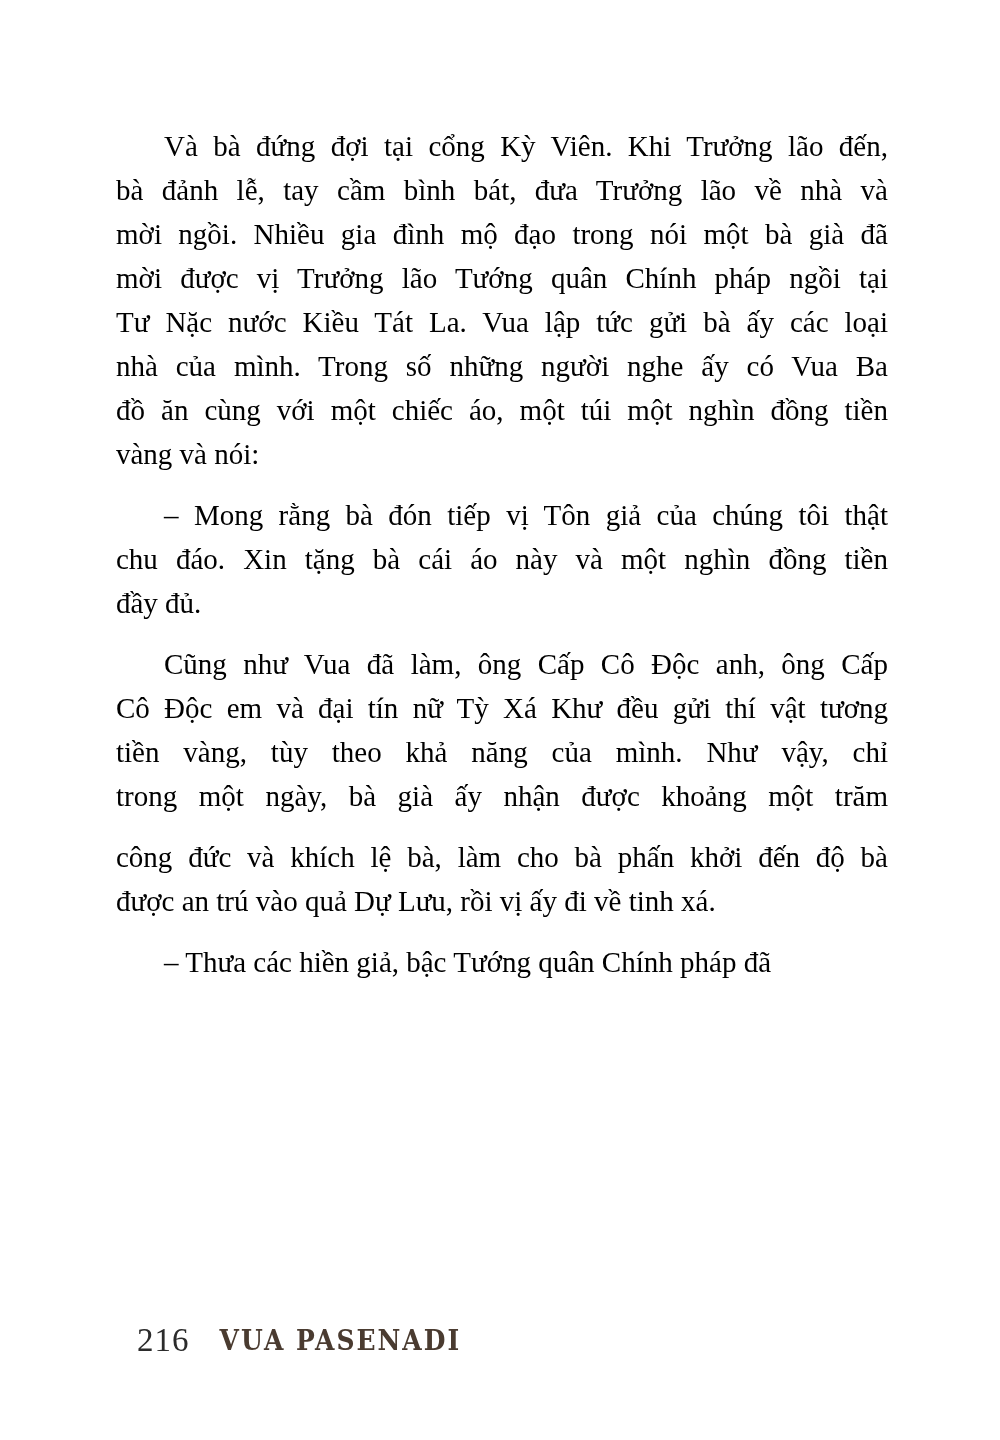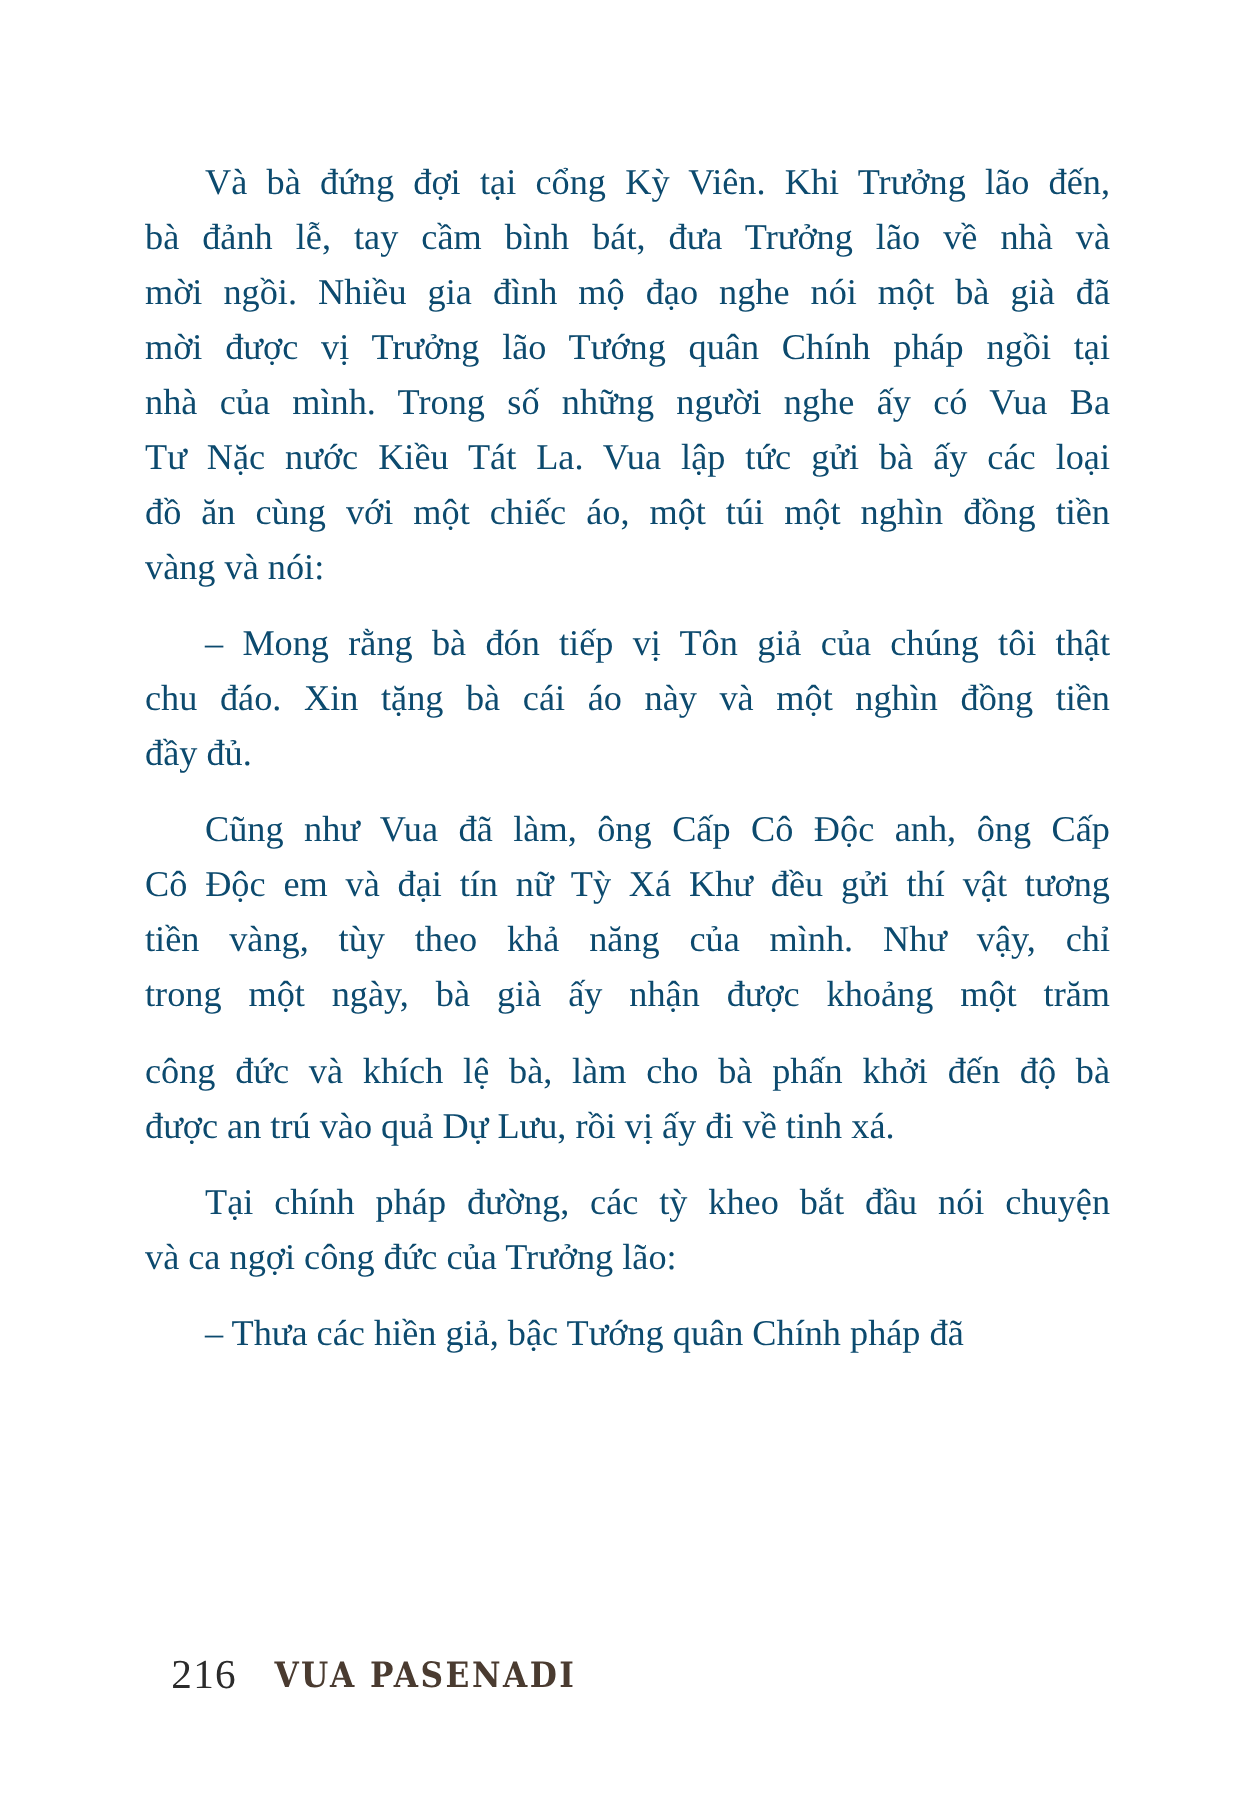--- a/index.html
+++ b/index.html
@@ -19,21 +19,21 @@
     left: 0; top: 0;
     width: 1000px;
     height: 1440px;
     background: #ffffff;
   }
   .text-block {
     position: absolute;
     left: 116px;
     top: 124px;
     width: 772px;
-    color: #0c4a6e;
+    color: #000000;
     font-size: 29px;
   }
   .para {
     margin: 0 0 17px 0;
   }
   .line {
     line-height: 44px;
     text-align: justify;
     text-align-last: justify;
     white-space: normal;
@@ -73,24 +73,24 @@
 </head>
 <body>
 
 <div class="page">
 
   <div class="text-block">
 
     <div class="para">
       <div class="line first">Và bà đứng đợi tại cổng Kỳ Viên. Khi Trưởng lão đến,</div>
       <div class="line">bà đảnh lễ, tay cầm bình bát, đưa Trưởng lão về nhà và</div>
-      <div class="line">mời ngồi. Nhiều gia đình mộ đạo nghe nói một bà già đã</div>
+      <div class="line">mời ngồi. Nhiều gia đình mộ đạo trong nói một bà già đã</div>
       <div class="line">mời được vị Trưởng lão Tướng quân Chính pháp ngồi tại</div>
+      <div class="line">Tư Nặc nước Kiều Tát La. Vua lập tức gửi bà ấy các loại</div>
       <div class="line">nhà của mình. Trong số những người nghe ấy có Vua Ba</div>
-      <div class="line">Tư Nặc nước Kiều Tát La. Vua lập tức gửi bà ấy các loại</div>
       <div class="line">đồ ăn cùng với một chiếc áo, một túi một nghìn đồng tiền</div>
       <div class="line last">vàng và nói:</div>
     </div>
 
     <div class="para">
       <div class="line first">– Mong rằng bà đón tiếp vị Tôn giả của chúng tôi thật</div>
       <div class="line">chu đáo. Xin tặng bà cái áo này và một nghìn đồng tiền</div>
       <div class="line last">đầy đủ.</div>
     </div>
 
@@ -99,24 +99,20 @@
       <div class="line">Cô Độc em và đại tín nữ Tỳ Xá Khư đều gửi thí vật tương</div>
       <div class="line">tiền vàng, tùy theo khả năng của mình. Như vậy, chỉ</div>
       <div class="line">trong một ngày, bà già ấy nhận được khoảng một trăm</div>
     </div>
 
     <div class="para">
       <div class="line">công đức và khích lệ bà, làm cho bà phấn khởi đến độ bà</div>
       <div class="line last">được an trú vào quả Dự Lưu, rồi vị ấy đi về tinh xá.</div>
     </div>
 
-    <div class="para">
-      <div class="line first">Tại chính pháp đường, các tỳ kheo bắt đầu nói chuyện</div>
-      <div class="line last">và ca ngợi công đức của Trưởng lão:</div>
-    </div>
 
     <div class="para">
       <div class="line first last">– Thưa các hiền giả, bậc Tướng quân Chính pháp đã</div>
     </div>
 
   </div>
 
   <div class="footer">
     <span class="page-number">216</span>
     <span class="running-title">VUA PASENADI</span>

